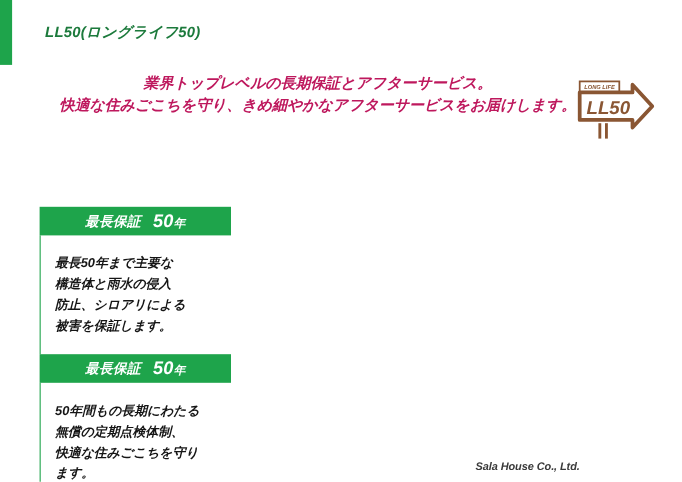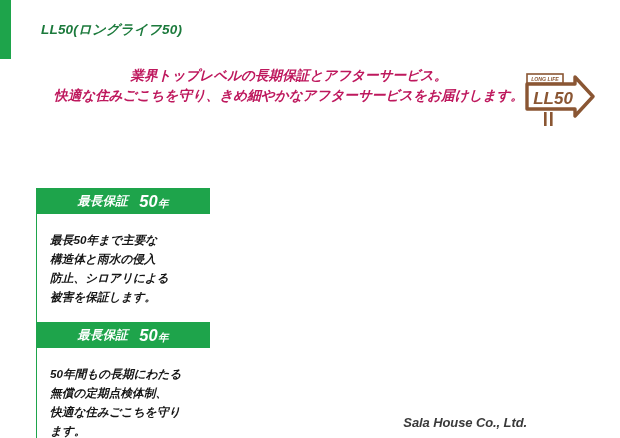--- a/index.html
+++ b/index.html
@@ -132,21 +132,21 @@
     color: #2a2a2a;
     line-height: 1.3;
     white-space: pre-line;
   }
 
   
   .footer {
     position: absolute;
     right: 12px;
     bottom: 8px;
-    font-size: 13px;
+    font-size: 10px;
     font-weight: bold;
     color: #3a3a3a;
     letter-spacing: -0.1px;
   }
 </style>
 </head>
 <body>
 
 <div id="page">
 

